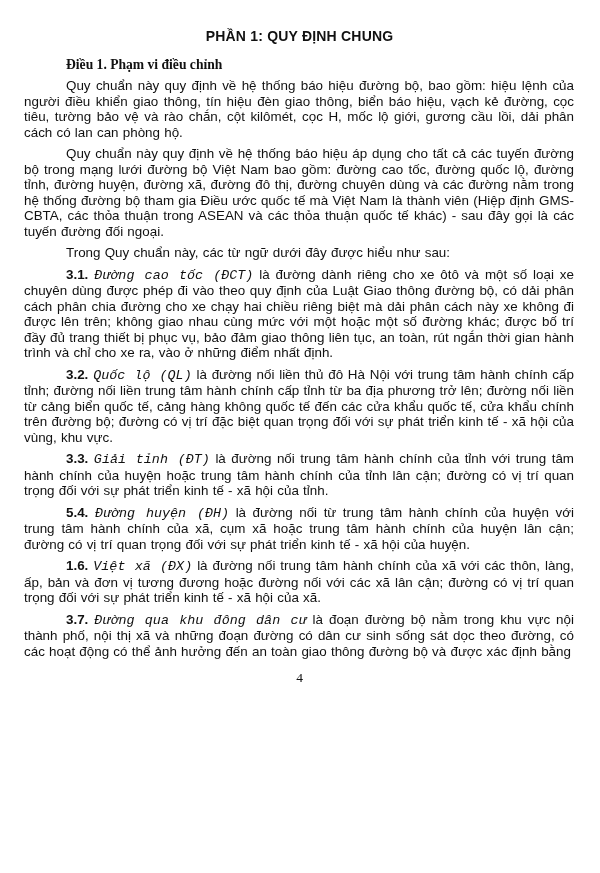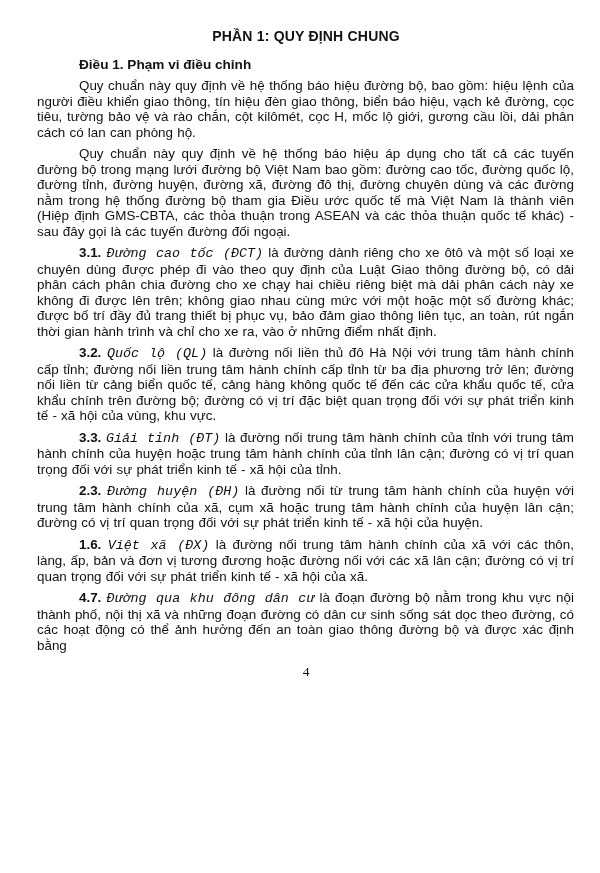--- a/index.html
+++ b/index.html
@@ -14,35 +14,36 @@
     font-family: "Liberation Sans", sans-serif;
     font-size: 13.4px;
     line-height: 15.5px;
     color: #111111;
     -webkit-font-smoothing: antialiased;
   }
   .page {
     box-sizing: border-box;
     width: 600px;
     height: 873px;
-    padding: 29px 25px 0 37px;
+    padding: 29px 25px 0 24px;
     position: relative;
   }
   .doc-title {
     text-align: center;
     font-weight: bold;
     font-size: 14px;
     margin: 0;
     letter-spacing: 0.2px;
   }
   .heading {
     font-weight: bold;
     text-indent: 42px;
     margin: 12px 0 0 0;
     font-size: 13.6px;
+    font-family: Liberation Serif, serif;
   }
   .para {
     text-align: justify;
     text-indent: 42px;
     margin: 6px 1px 0 0;
     word-spacing: 0.5px;
   }
   .def-num {
     font-weight: bold;
     font-style: normal;
@@ -67,29 +68,30 @@
 
   <p class="heading">Điều 1. Phạm vi điều chỉnh</p>
 
   <p class="para">Quy chuẩn này quy định về hệ thống báo hiệu đường bộ, bao gồm: hiệu lệnh của người điều khiển giao thông, tín hiệu đèn giao thông, biển báo hiệu, vạch kẻ đường, cọc tiêu, tường bảo vệ và rào chắn, cột kilômét, cọc H, mốc lộ giới, gương cầu lồi, dải phân cách có lan can phòng hộ.</p>
 
   <p class="para">Quy chuẩn này quy định về hệ thống báo hiệu áp dụng cho tất cả các tuyến đường bộ trong mạng lưới đường bộ Việt Nam bao gồm: đường cao tốc, đường quốc lộ, đường tỉnh, đường huyện, đường xã, đường đô thị, đường chuyên dùng và các đường nằm trong hệ thống đường bộ tham gia Điều ước quốc tế mà Việt Nam là thành viên (Hiệp định GMS-CBTA, các thỏa thuận trong ASEAN và các thỏa thuận quốc tế khác) - sau đây gọi là các tuyến đường đối ngoại.</p>
 
 
 
 
+  <p class="para">Trong Quy chuẩn này, các từ ngữ dưới đây được hiểu như sau:</p>
 
   <p class="para"><span class="def-num">3.1.</span> <span class="def-term">Đường cao tốc (ĐCT)</span> <span>là đường dành riêng cho xe ôtô và một số loại xe chuyên dùng được phép đi vào theo quy định của Luật Giao thông đường bộ, có dải phân cách phân chia đường cho xe chạy hai chiều riêng biệt mà dải phân cách này xe không đi được lên trên; không giao nhau cùng mức với một hoặc một số đường khác; được bố trí đầy đủ trang thiết bị phục vụ, bảo đảm giao thông liên tục, an toàn, rút ngắn thời gian hành trình và chỉ cho xe ra, vào ở những điểm nhất định.</span></p>
 
   <p class="para"><span class="def-num">3.2.</span> <span class="def-term">Quốc lộ (QL)</span> <span>là đường nối liền thủ đô Hà Nội với trung tâm hành chính cấp tỉnh; đường nối liền trung tâm hành chính cấp tỉnh từ ba địa phương trở lên; đường nối liền từ cảng biển quốc tế, cảng hàng không quốc tế đến các cửa khẩu quốc tế, cửa khẩu chính trên đường bộ; đường có vị trí đặc biệt quan trọng đối với sự phát triển kinh tế - xã hội của vùng, khu vực.</span></p>
 
   <p class="para"><span class="def-num">3.3.</span> <span class="def-term">Giải tỉnh (ĐT)</span> <span>là đường nối trung tâm hành chính của tỉnh với trung tâm hành chính của huyện hoặc trung tâm hành chính của tỉnh lân cận; đường có vị trí quan trọng đối với sự phát triển kinh tế - xã hội của tỉnh.</span></p>
 
-  <p class="para"><span class="def-num">2.3.</span> <span class="def-term">Đường huyện (ĐH)</span> <span>là đường nối từ trung tâm hành chính của huyện với trung tâm hành chính của xã, cụm xã hoặc trung tâm hành chính của huyện lân cận; đường có vị trí quan trọng đối với sự phát triển kinh tế - xã hội của huyện.</span></p>
+  <p class="para"><span class="def-num">5.4.</span> <span class="def-term">Đường huyện (ĐH)</span> <span>là đường nối từ trung tâm hành chính của huyện với trung tâm hành chính của xã, cụm xã hoặc trung tâm hành chính của huyện lân cận; đường có vị trí quan trọng đối với sự phát triển kinh tế - xã hội của huyện.</span></p>
 
   <p class="para"><span class="def-num">1.6.</span> <span class="def-term">Việt xã (ĐX)</span> <span>là đường nối trung tâm hành chính của xã với các thôn, làng, ấp, bản và đơn vị tương đương hoặc đường nối với các xã lân cận; đường có vị trí quan trọng đối với sự phát triển kinh tế - xã hội của xã.</span></p>
 
 
-  <p class="para"><span class="def-num">4.7.</span> <span class="def-term">Đường qua khu đông dân cư</span> <span>là đoạn đường bộ nằm trong khu vực nội thành phố, nội thị xã và những đoạn đường có dân cư sinh sống sát dọc theo đường, có các hoạt động có thể ảnh hưởng đến an toàn giao thông đường bộ và được xác định bằng</span></p>
+  <p class="para"><span class="def-num">3.7.</span> <span class="def-term">Đường qua khu đông dân cư</span> <span>là đoạn đường bộ nằm trong khu vực nội thành phố, nội thị xã và những đoạn đường có dân cư sinh sống sát dọc theo đường, có các hoạt động có thể ảnh hưởng đến an toàn giao thông đường bộ và được xác định bằng</span></p>
 
   <p class="page-number">4</p>
 
 </div>
 
 </body></html>

